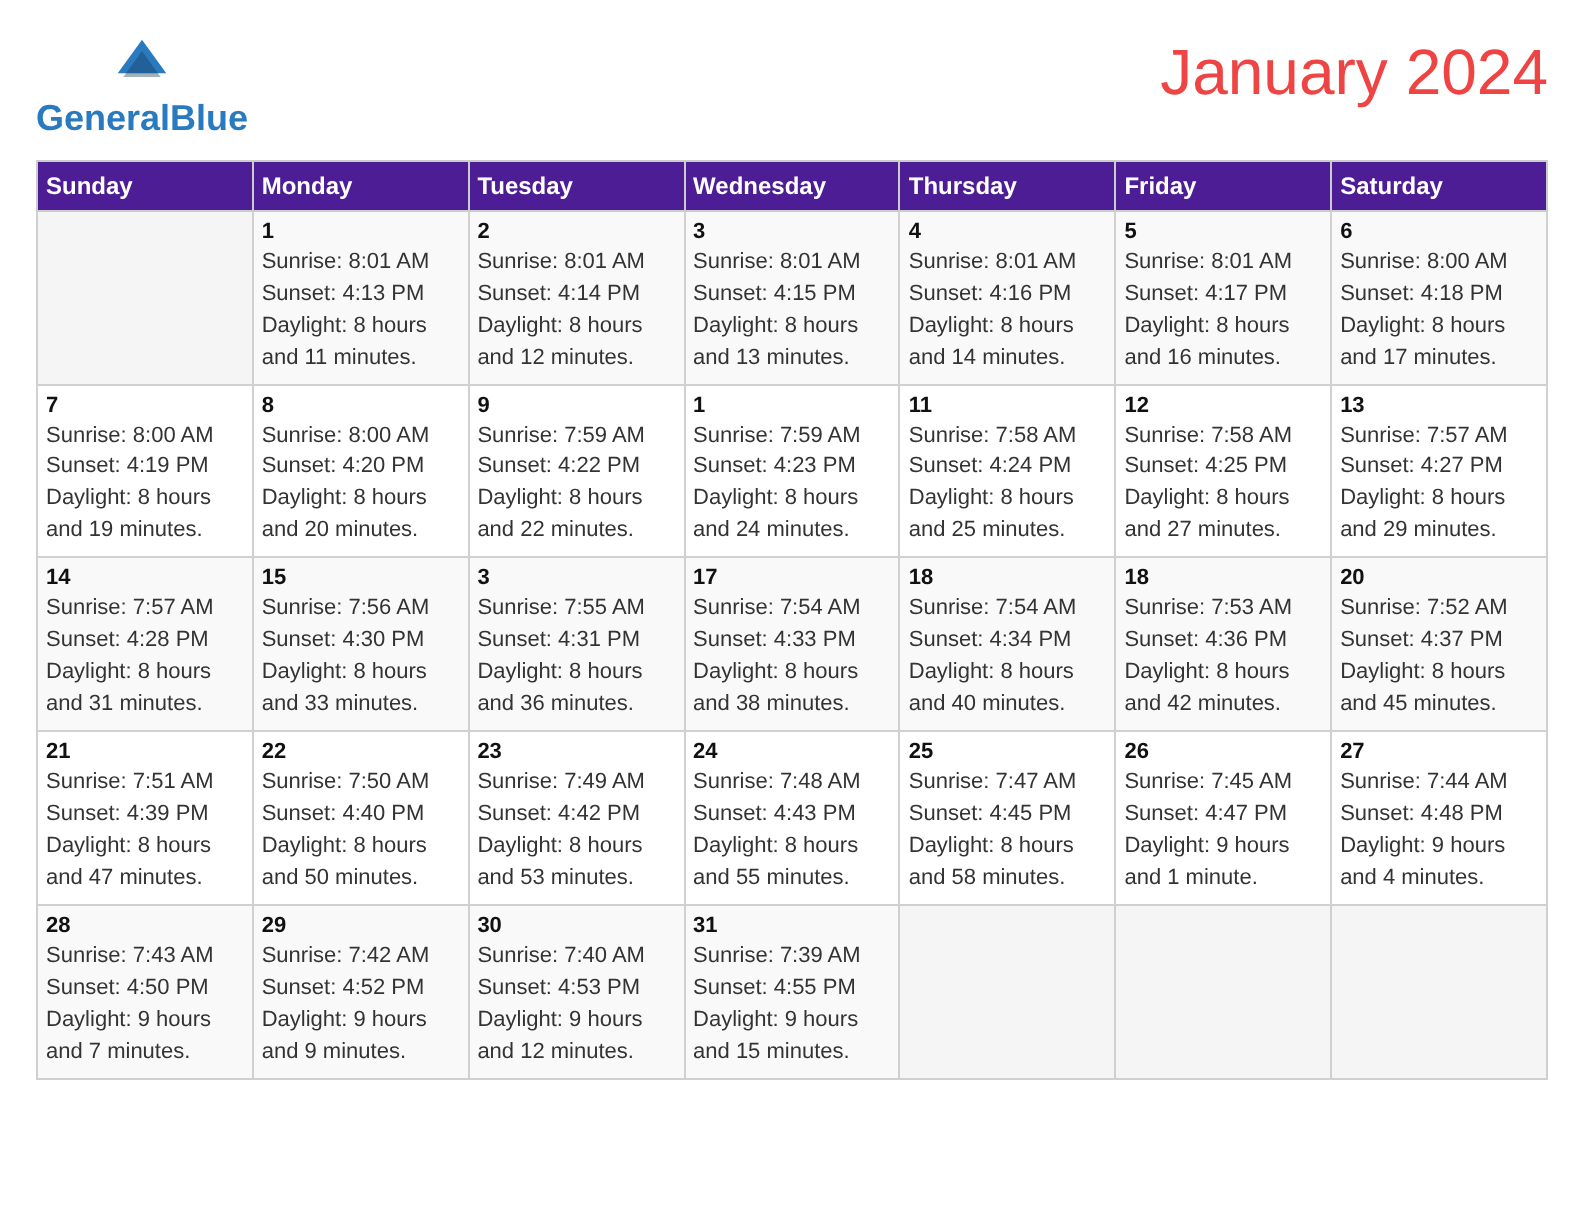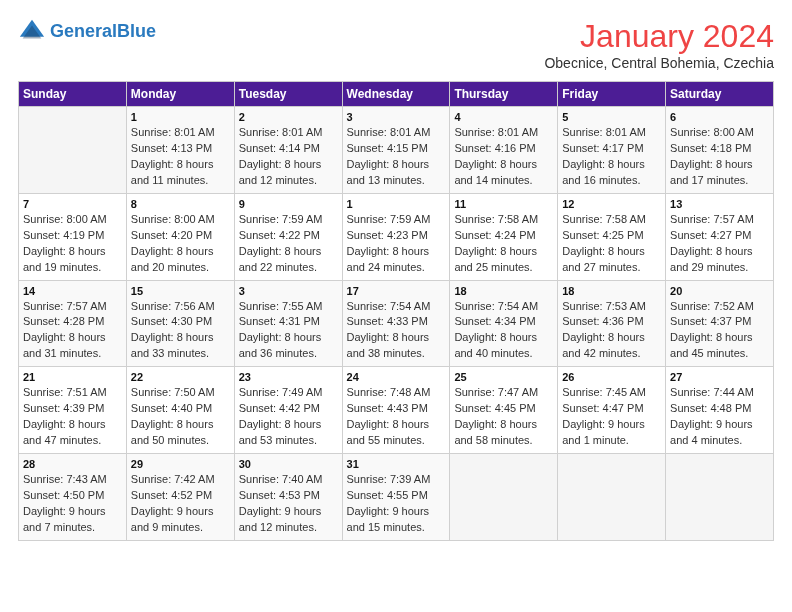--- a/index.html
+++ b/index.html
@@ -17,20 +17,21 @@
     .header {
       display: flex;
       justify-content: space-between;
       align-items: flex-start;
       margin-bottom: 10px;
     }
     .logo {
       display: flex;
       align-items: center;
       gap: 4px;
+      flex-direction: column;
     }
     .logo-text {
       font-size: 18px;
       font-weight: bold;
       color: #1a3a5c;
       line-height: 1.1;
     }
     .logo-text span {
       color: #2a7abf;
     }
@@ -100,21 +101,20 @@
       <svg class="logo-icon" viewBox="0 0 30 30" xmlns="http://www.w3.org/2000/svg">
         <polygon points="15,2 28,20 2,20" fill="#2a7abf"></polygon>
         <polygon points="15,8 25,22 5,22" fill="#1a3a5c" opacity="0.4"></polygon>
       </svg>
       <div class="logo-text">
         <div><span>General</span><span style="color:#2a7abf">Blue</span></div>
       </div>
     </div>
     <div class="title-block">
       <div class="month-title">January 2024</div>
-      <div class="location">Obecnice, Central Bohemia, Czechia</div>
     </div>
   </div>
 
   <table>
     <thead>
       <tr>
       <th>Sunday</th>
           <th>Monday</th>
           <th>Tuesday</th>
           <th>Wednesday</th>

